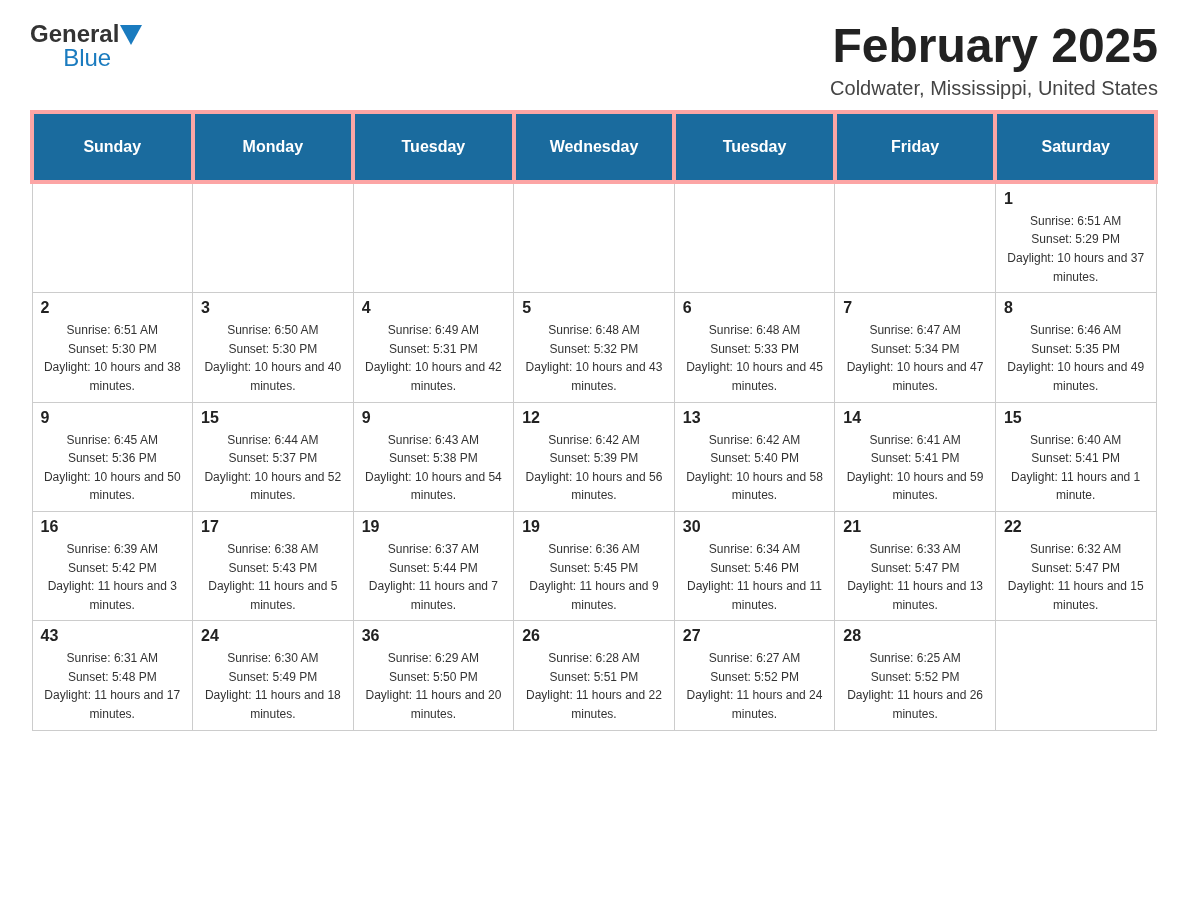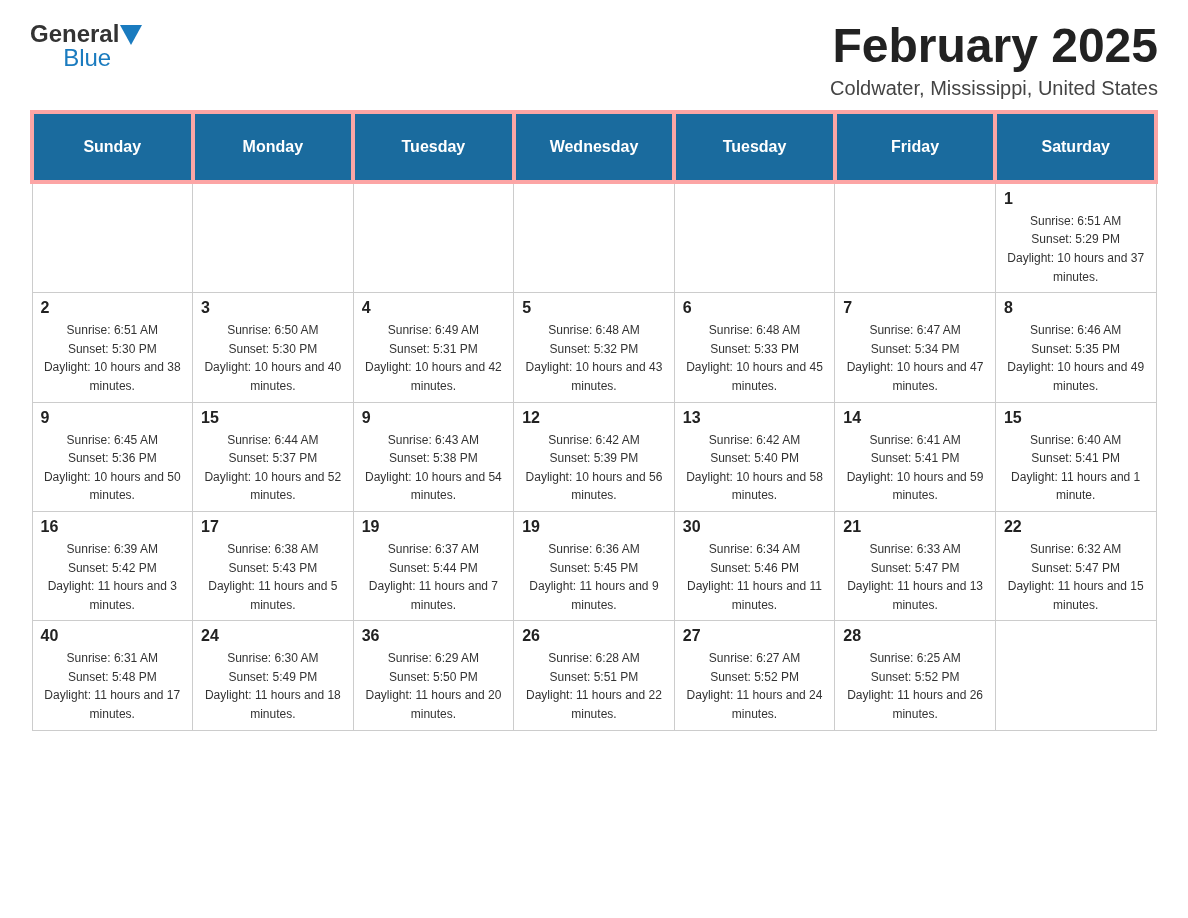--- a/index.html
+++ b/index.html
@@ -224,21 +224,21 @@
           <span class="day-number">21</span>
           <div class="day-info">Sunrise: 6:33 AM<br>Sunset: 5:47 PM<br>Daylight: 11 hours and 13 minutes.</div>
         </td>
         <td>
           <span class="day-number">22</span>
           <div class="day-info">Sunrise: 6:32 AM<br>Sunset: 5:47 PM<br>Daylight: 11 hours and 15 minutes.</div>
         </td>
       </tr>
       <tr class="week-row">
         <td>
-          <span class="day-number">40</span>
+          <span class="day-number">43</span>
           <div class="day-info">Sunrise: 6:31 AM<br>Sunset: 5:48 PM<br>Daylight: 11 hours and 17 minutes.</div>
         </td>
         <td>
           <span class="day-number">24</span>
           <div class="day-info">Sunrise: 6:30 AM<br>Sunset: 5:49 PM<br>Daylight: 11 hours and 18 minutes.</div>
         </td>
         <td>
           <span class="day-number">36</span>
           <div class="day-info">Sunrise: 6:29 AM<br>Sunset: 5:50 PM<br>Daylight: 11 hours and 20 minutes.</div>
         </td>

